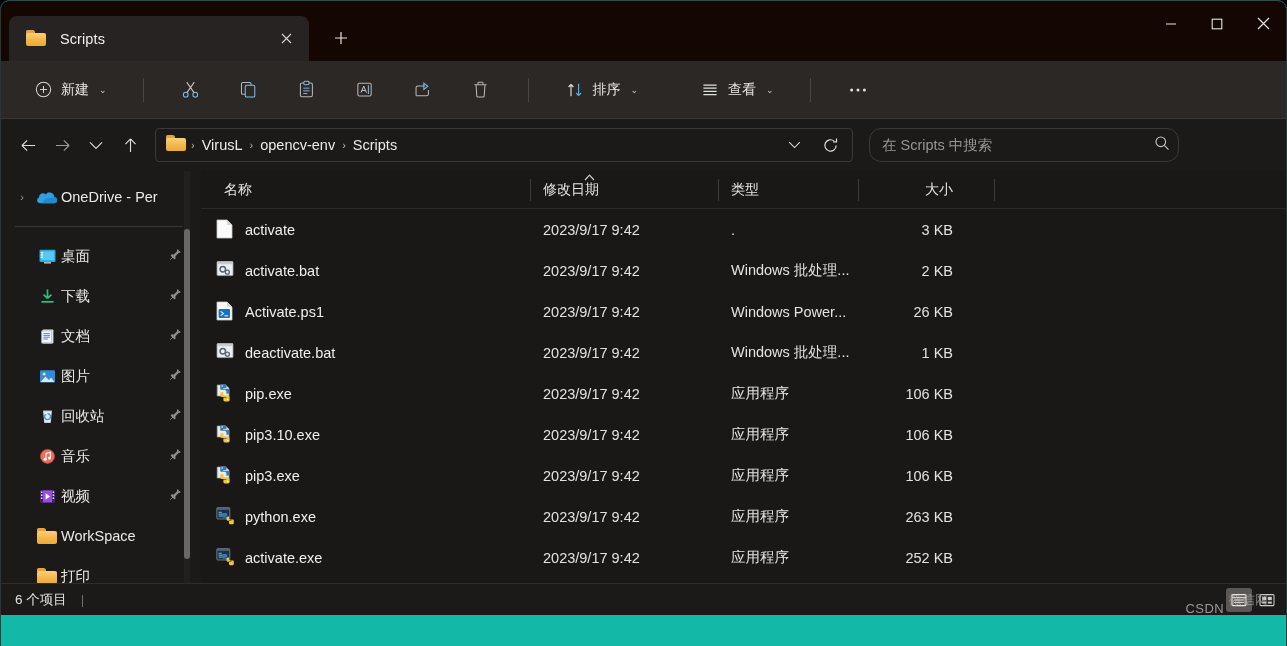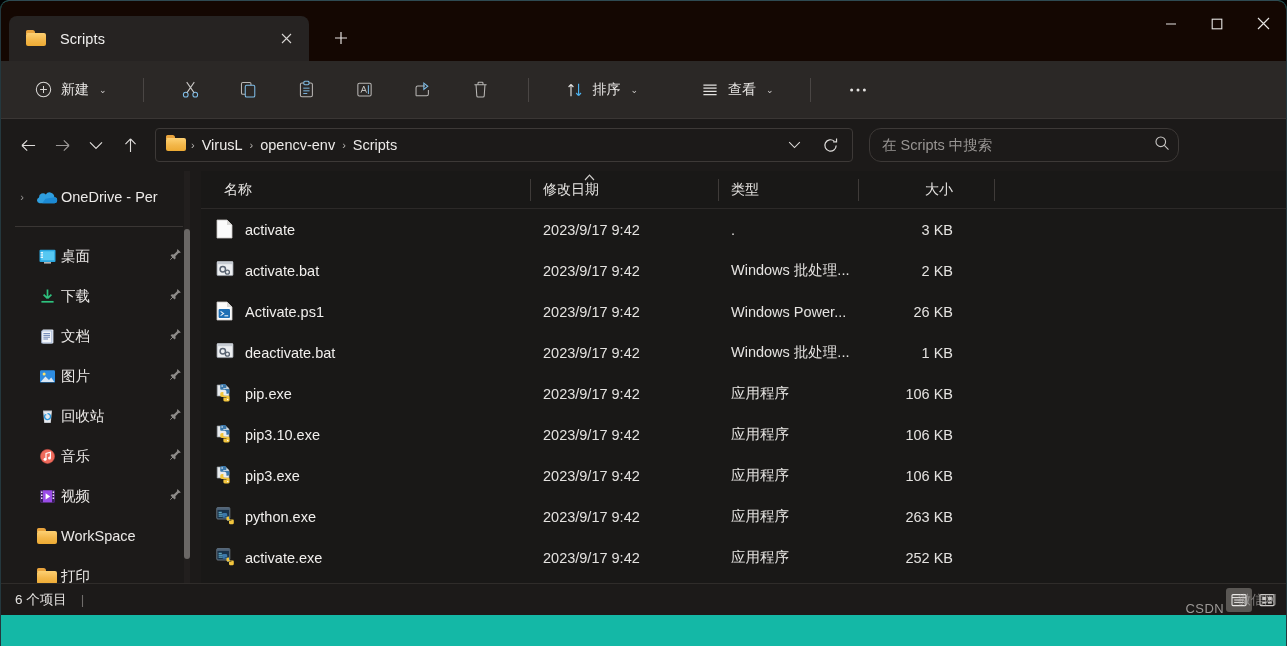--- a/index.html
+++ b/index.html
@@ -196,21 +196,21 @@
   .viewbtn {
     width: 26px; height: 24px; display: flex; align-items: center; justify-content: center;
     border-radius: 3px;
   }
   .viewbtn.active { background: #5a5754; }
   #watermark {
     position: absolute; right: 62px; top: 50%; transform: translateY(-50%);
     color: #9b9896; font-size: 13px; letter-spacing: .4px; pointer-events: none; margin-top: 8px;
   }
   #watermark2 {
-    position: absolute; right: 9px; top: 50%; transform: translateY(-50%);
+    position: absolute; right: 18px; top: 50%; transform: translateY(-50%);
     color: #b8b5b3; font-size: 13px; opacity: .62; pointer-events: none;
   }
 </style>
 </head>
 <body>
 
 <div id="window">
 
   <div id="titlebar">
     <div id="tabstrip">

